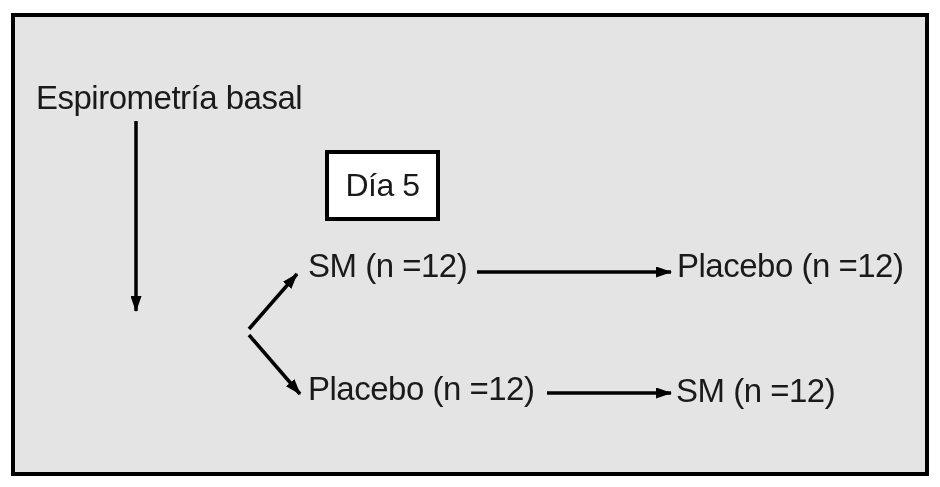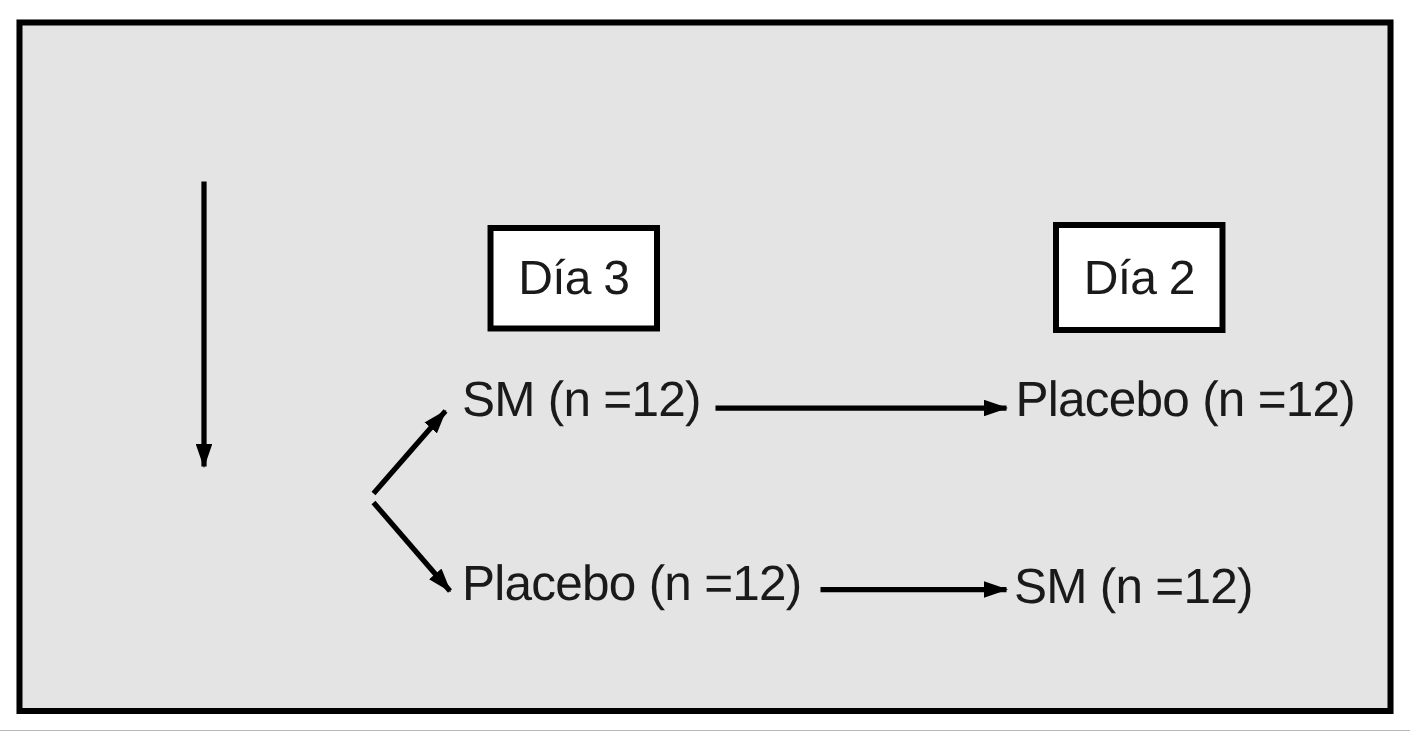--- a/index.html
+++ b/index.html
@@ -73,29 +73,27 @@
         <path d="M0,0 L16,5.5 L0,11 Z" fill="#000000"></path>
       </marker>
     </defs>
     <line x1="136" y1="121" x2="136" y2="311" stroke="#000000" stroke-width="3.5" marker-end="url(#ah)"></line>
     <line x1="249" y1="329" x2="297" y2="274" stroke="#000000" stroke-width="3.5" marker-end="url(#ah)"></line>
     <line x1="249" y1="335" x2="300" y2="394" stroke="#000000" stroke-width="3.5" marker-end="url(#ah)"></line>
     <line x1="477" y1="272" x2="671" y2="272" stroke="#000000" stroke-width="3.5" marker-end="url(#ah)"></line>
     <line x1="547" y1="393" x2="671" y2="393" stroke="#000000" stroke-width="3.5" marker-end="url(#ah)"></line>
   </svg>
 
+  <div class="label pos-baseline">Espirometría basal</div>
 
 
   <div class="daybox pos-day1">
-    <span class="label-in">Día 3</span>
+    <span class="label-in">Día 5</span>
   </div>
 
-  <div class="daybox pos-day2">
-    <span class="label-in">Día 2</span>
-  </div>
 
   <div class="label pos-arm1-d1">SM (n =12)</div>
 
   <div class="label pos-arm1-d2">Placebo (n =12)</div>
 
   <div class="label pos-arm2-d1">Placebo (n =12)</div>
 
   <div class="label pos-arm2-d2">SM (n =12)</div>
 
 </div>

